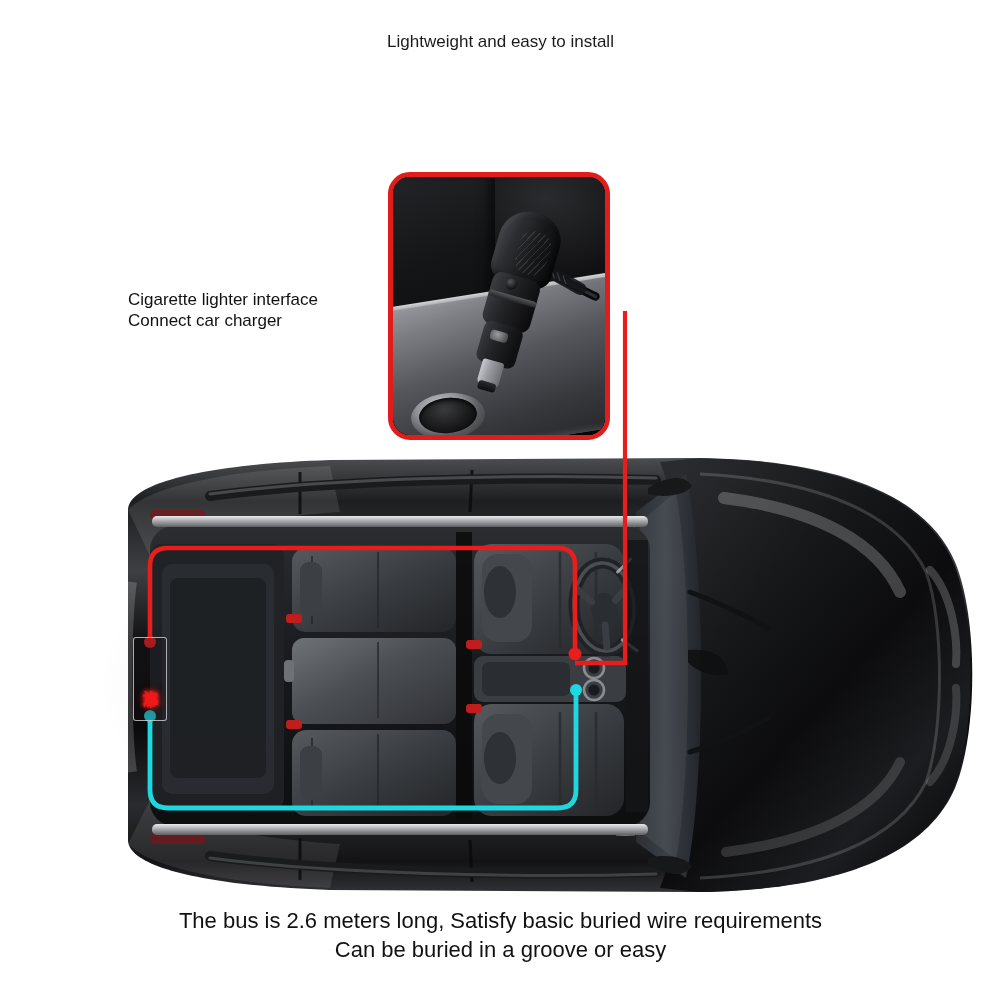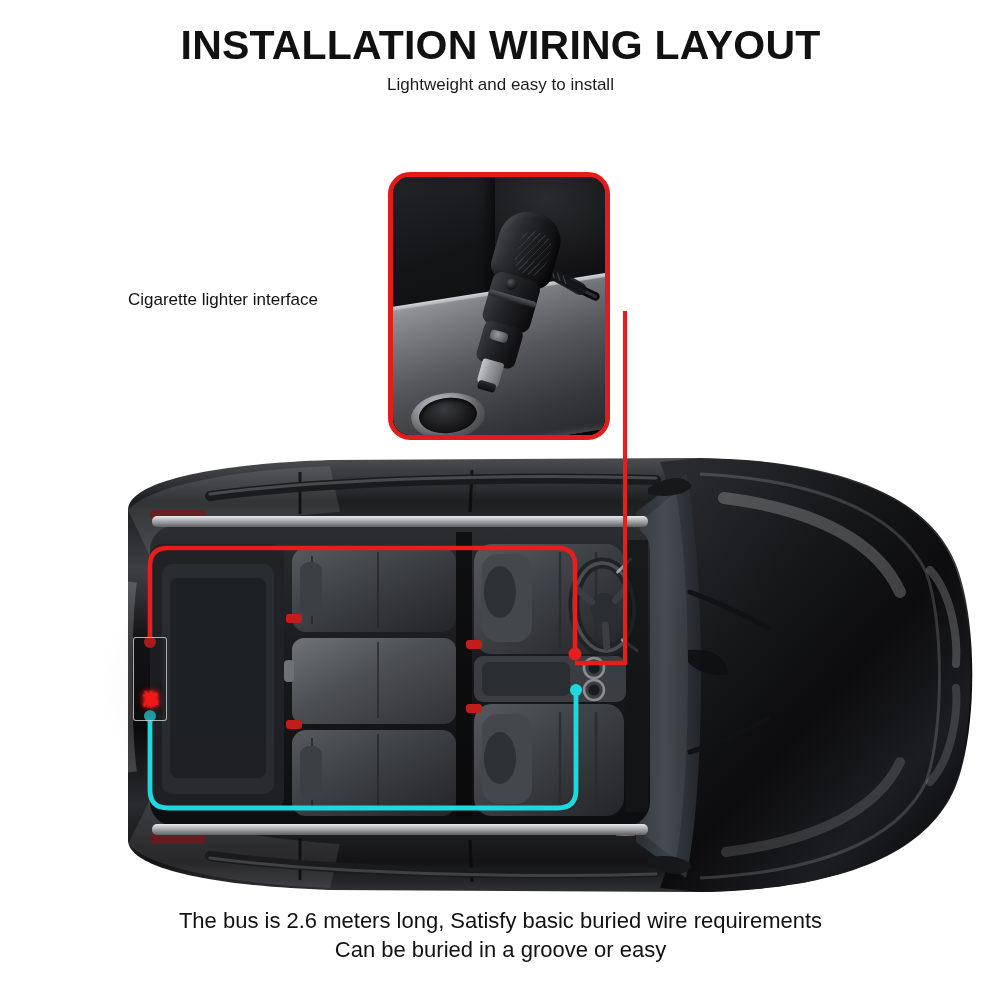--- a/index.html
+++ b/index.html
@@ -228,26 +228,26 @@
     line-height: 1.32;
     white-space: nowrap;
   }
 </style>
 </head>
 <body>
 
 <div id="page">
 
   <div class="header">
-    <h1 class="title">INSTALLATION WIRING LAYOUT</h1>
     <p class="subtitle">Lightweight and easy to install</p>
   </div>
 
   <div class="callout-label">
     <span class="ln">Cigarette lighter interface</span>
+    <span class="ln">Connect car charger</span>
   </div>
 
   <div class="inset">
     <div class="inset-scene">
       <div class="inset-dark-bg"></div>
       <div class="inset-dashpanel"></div>
       <div class="inset-console-edge"></div>
       <div class="inset-console"></div>
       <div class="inset-socket-ring"></div>
       <div class="inset-socket-hole"></div>

